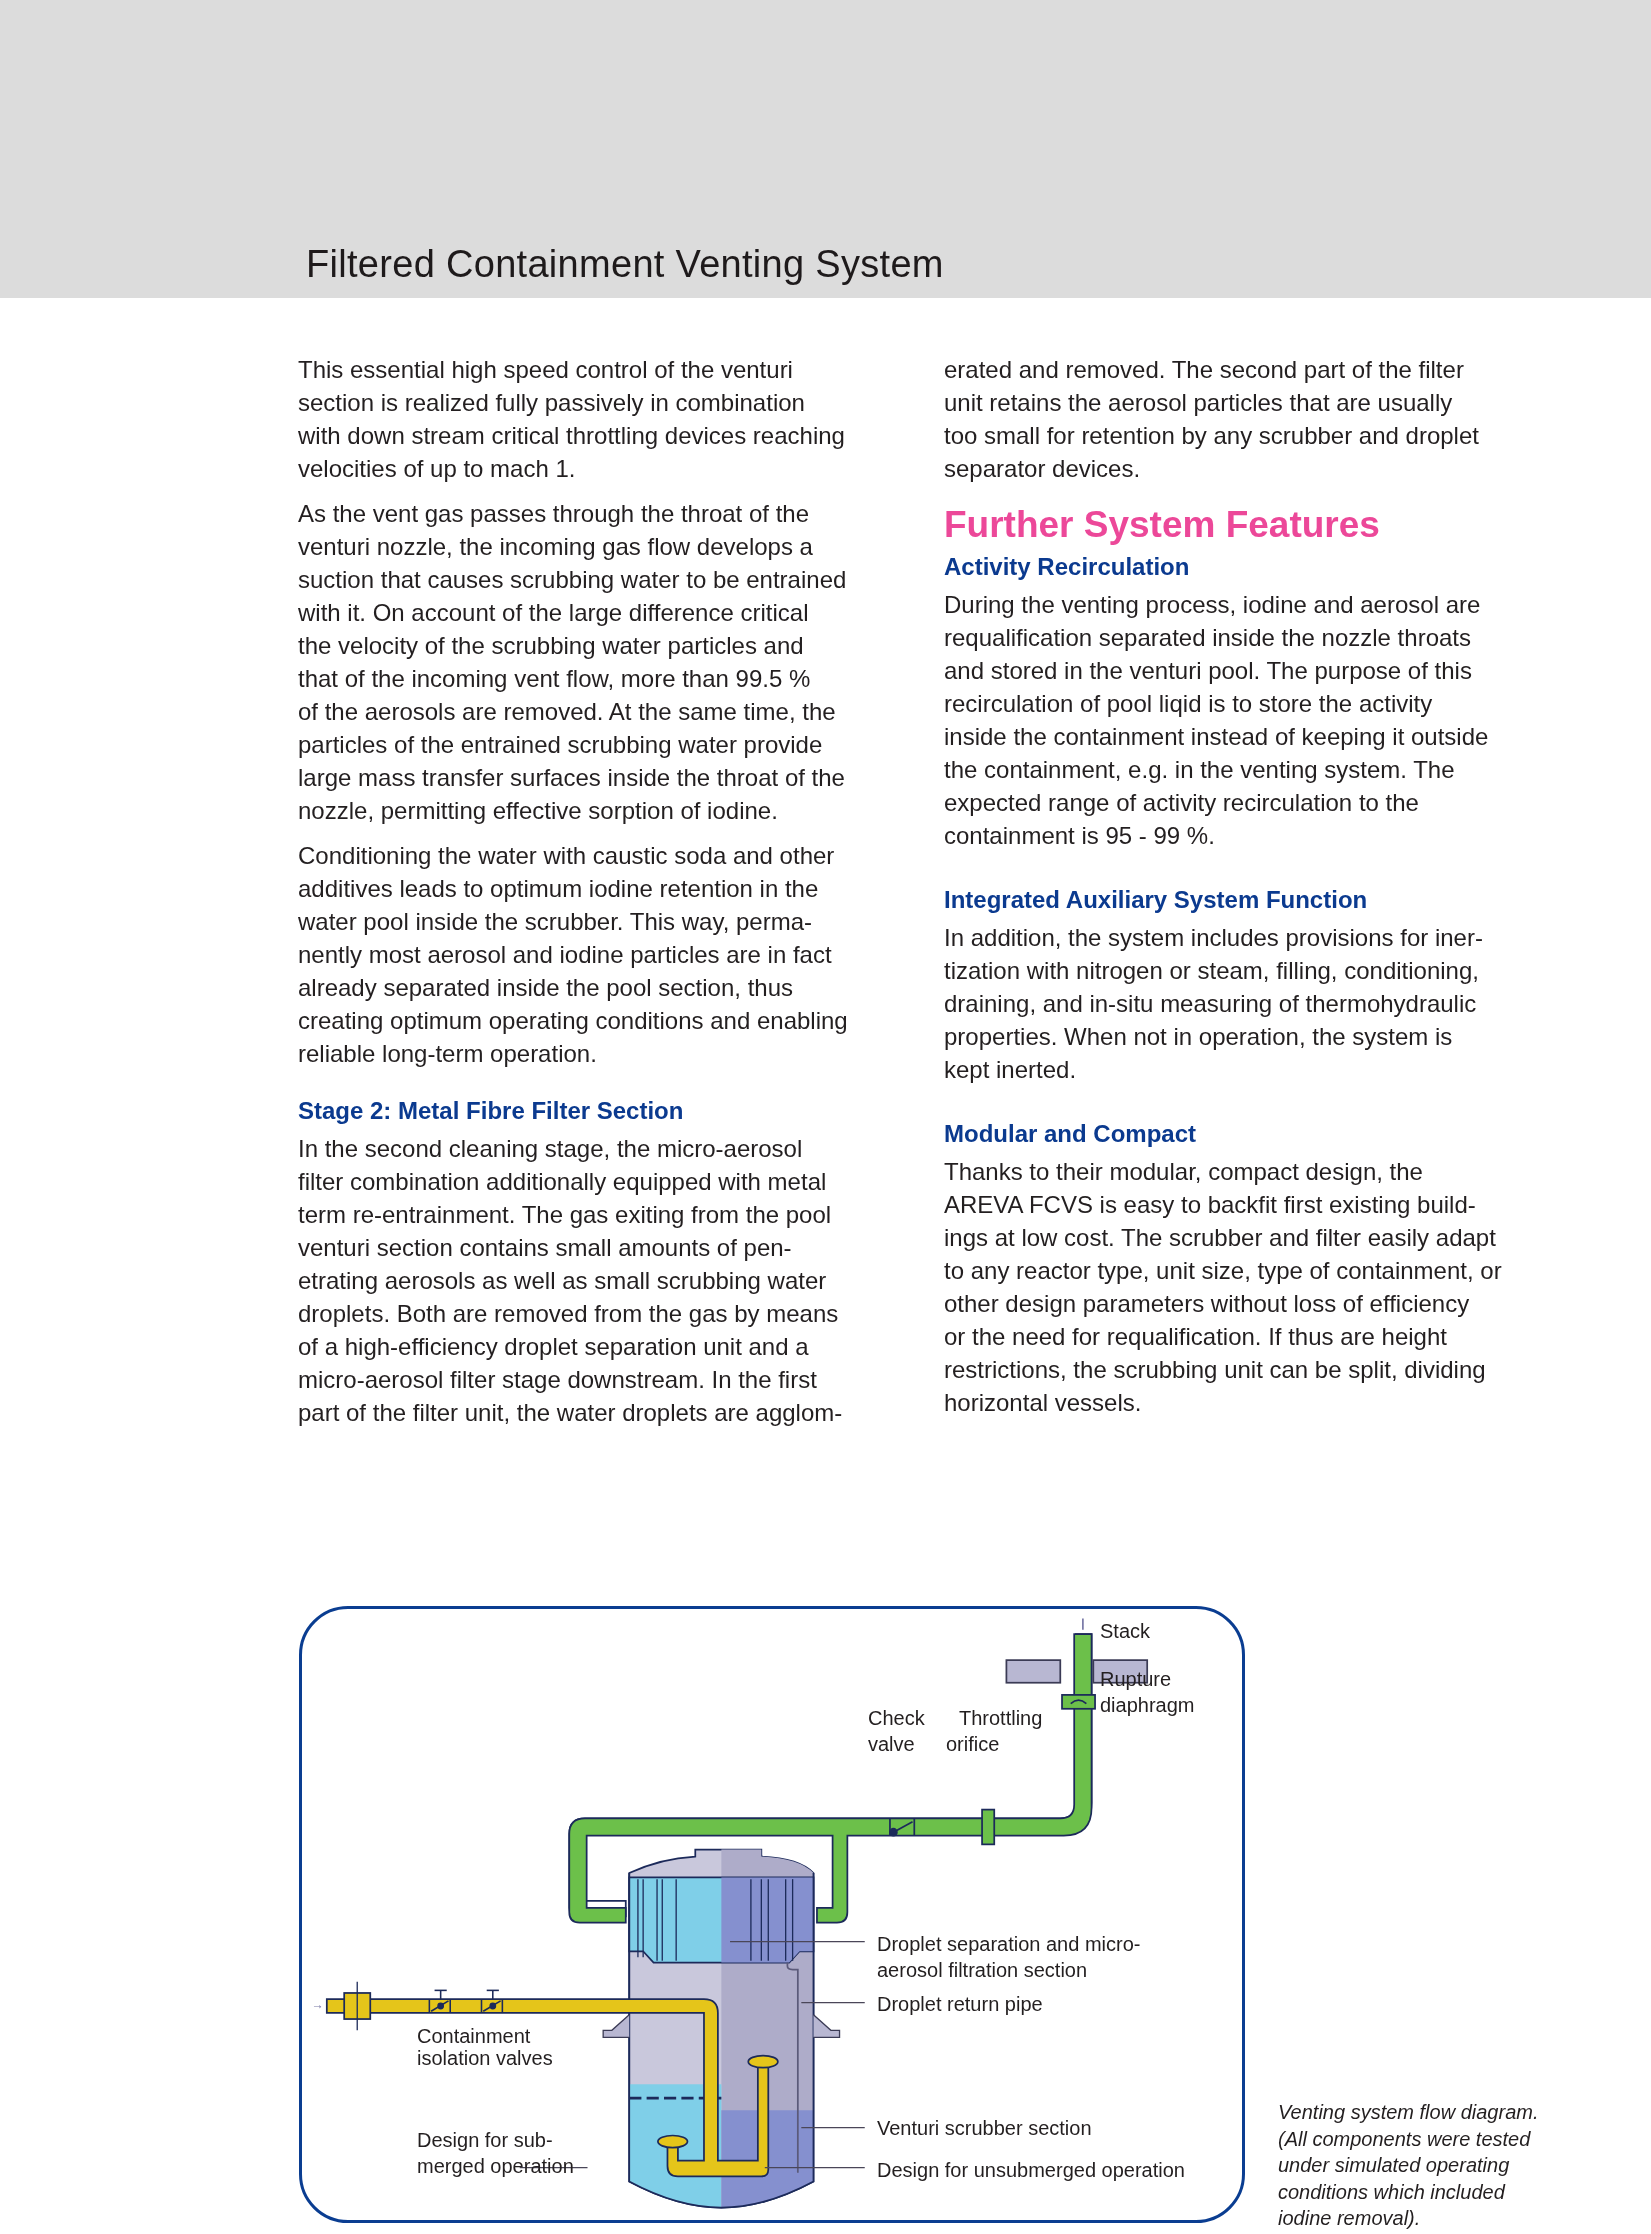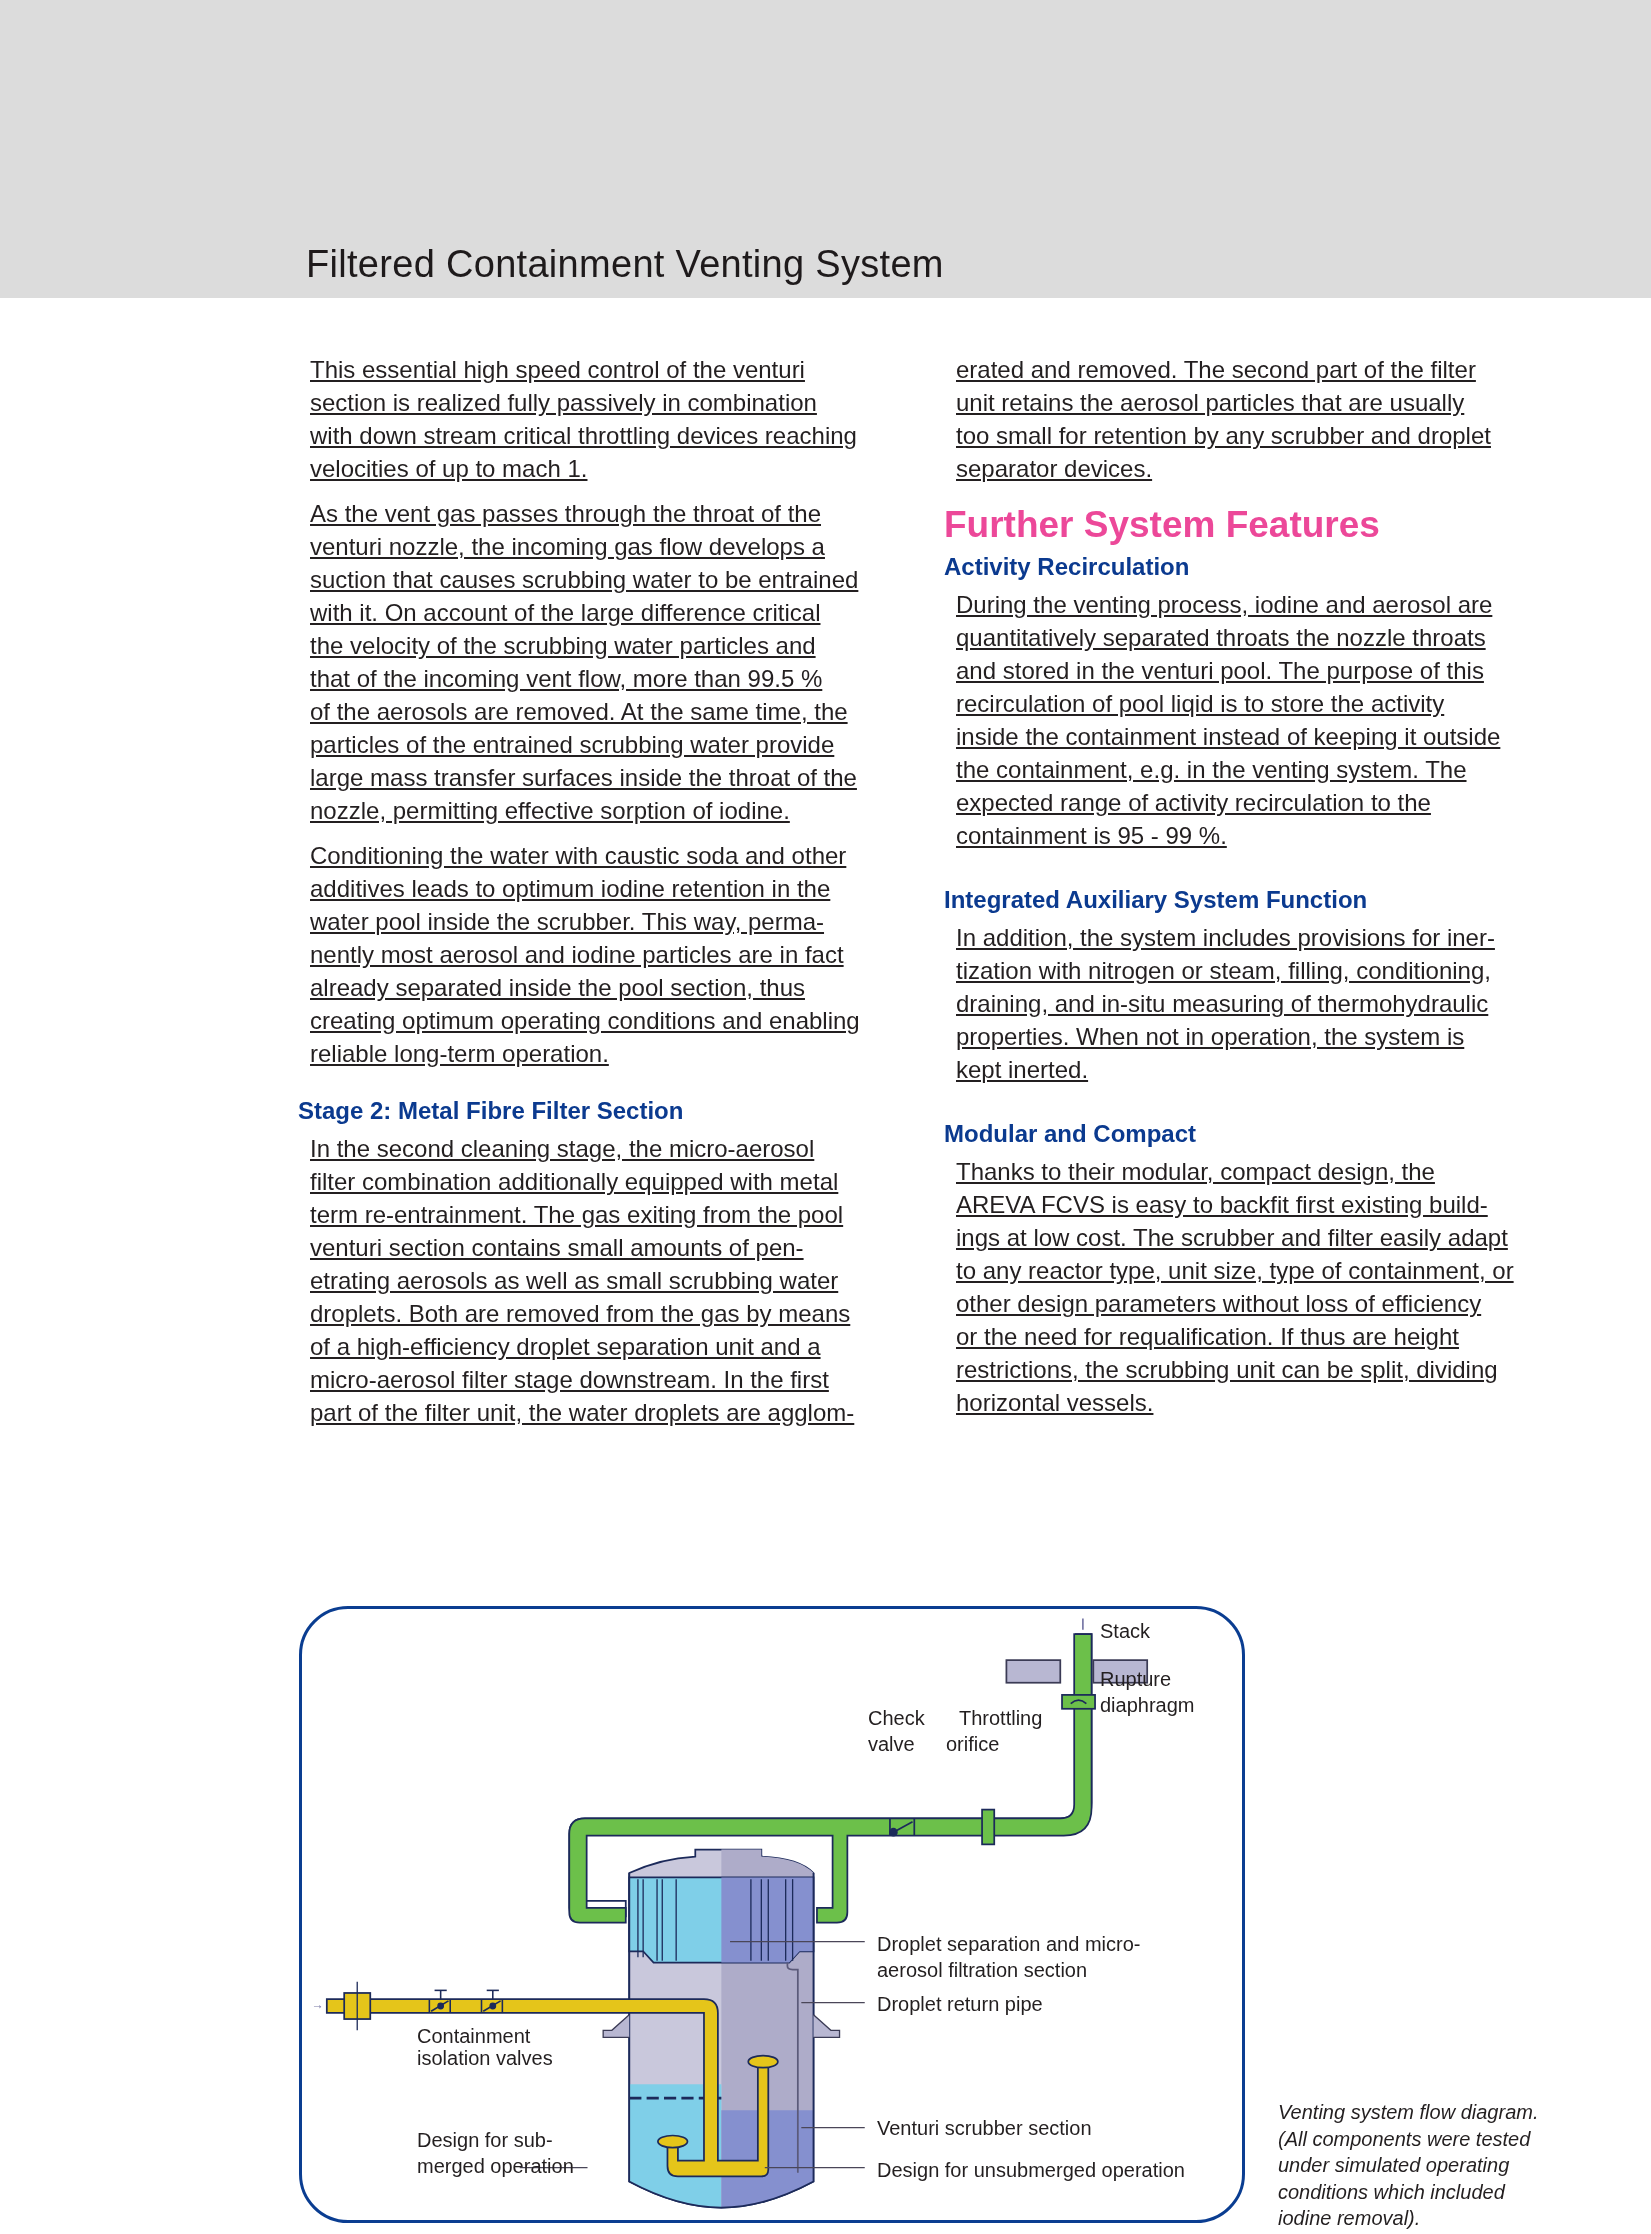--- a/index.html
+++ b/index.html
@@ -3,21 +3,21 @@
 <meta charset="utf-8">
 <style>
   html, body { margin:0; padding:0; }
   body { width:1651px; height:2234px; background:#ffffff; position:relative; overflow:hidden;
          font-family:"Liberation Sans", sans-serif; color:#231f20; }
   .header-band { position:absolute; left:0; top:0; width:1651px; height:298px; background:#dcdcdc; }
   .page-title { position:absolute; left:298px; top:235px; font-size:38px; font-weight:normal; letter-spacing:0.3px; color:#1e1a1b; margin:8px; white-space:nowrap; }
   .col { position:absolute; top:353px; width:608px; font-size:24px; line-height:33px; }
   .col-left { left:298px; }
   .col-right { left:944px; }
-  .col p { margin:0 0 12px 12px;text-decoration:underline; }
+  .col p { margin:0 0 12px 0; }
   .col .line { display:block; white-space:nowrap; }
   .h2 { color:#ec4899; font-weight:bold; font-size:37px; line-height:42px; margin:19px 0 3.5px 0; }
   .h3 { color:#0b3a8f; font-weight:bold; font-size:24px; line-height:33px; margin:0 0 5.2px 0; }
   .gap { height:24px; }
   .diagram { position:absolute; left:299px; top:1606px; width:946px; height:617px; border:3.5px solid #0a3d91; border-radius:49px; box-sizing:border-box; }
   .diagram svg { position:absolute; left:-3.5px; top:-3.5px; }
   .dlabel { position:absolute; font-size:20px; line-height:26px; color:#231f20; white-space:nowrap; }
   .caption { position:absolute; left:1278px; top:2099px; width:365px; font-size:20px; line-height:26.5px; font-style:italic; color:#231f20; }
   .caption .line { display:block; white-space:nowrap; }
 </style>
@@ -74,21 +74,21 @@
   <p>
     <span class="line">erated and removed. The second part of the filter</span>
     <span class="line">unit retains the aerosol particles that are usually</span>
     <span class="line">too small for retention by any scrubber and droplet</span>
     <span class="line">separator devices.</span>
   </p>
   <div class="h2">Further System Features</div>
   <div class="h3">Activity Recirculation</div>
   <p>
     <span class="line">During the venting process, iodine and aerosol are</span>
-    <span class="line">quantitatively separated throats the nozzle throats</span>
+    <span class="line">requalification separated inside the nozzle throats</span>
     <span class="line">and stored in the venturi pool. The purpose of this</span>
     <span class="line">recirculation of pool liqid is to store the activity</span>
     <span class="line">inside the containment instead of keeping it outside</span>
     <span class="line">the containment, e.g. in the venting system. The</span>
     <span class="line">expected range of activity recirculation to the</span>
     <span class="line">containment is 95 - 99 %.</span>
   </p>
   <div class="gap" style="height:19px"></div>
   <div class="h3">Integrated Auxiliary System Function</div>
   <p>

